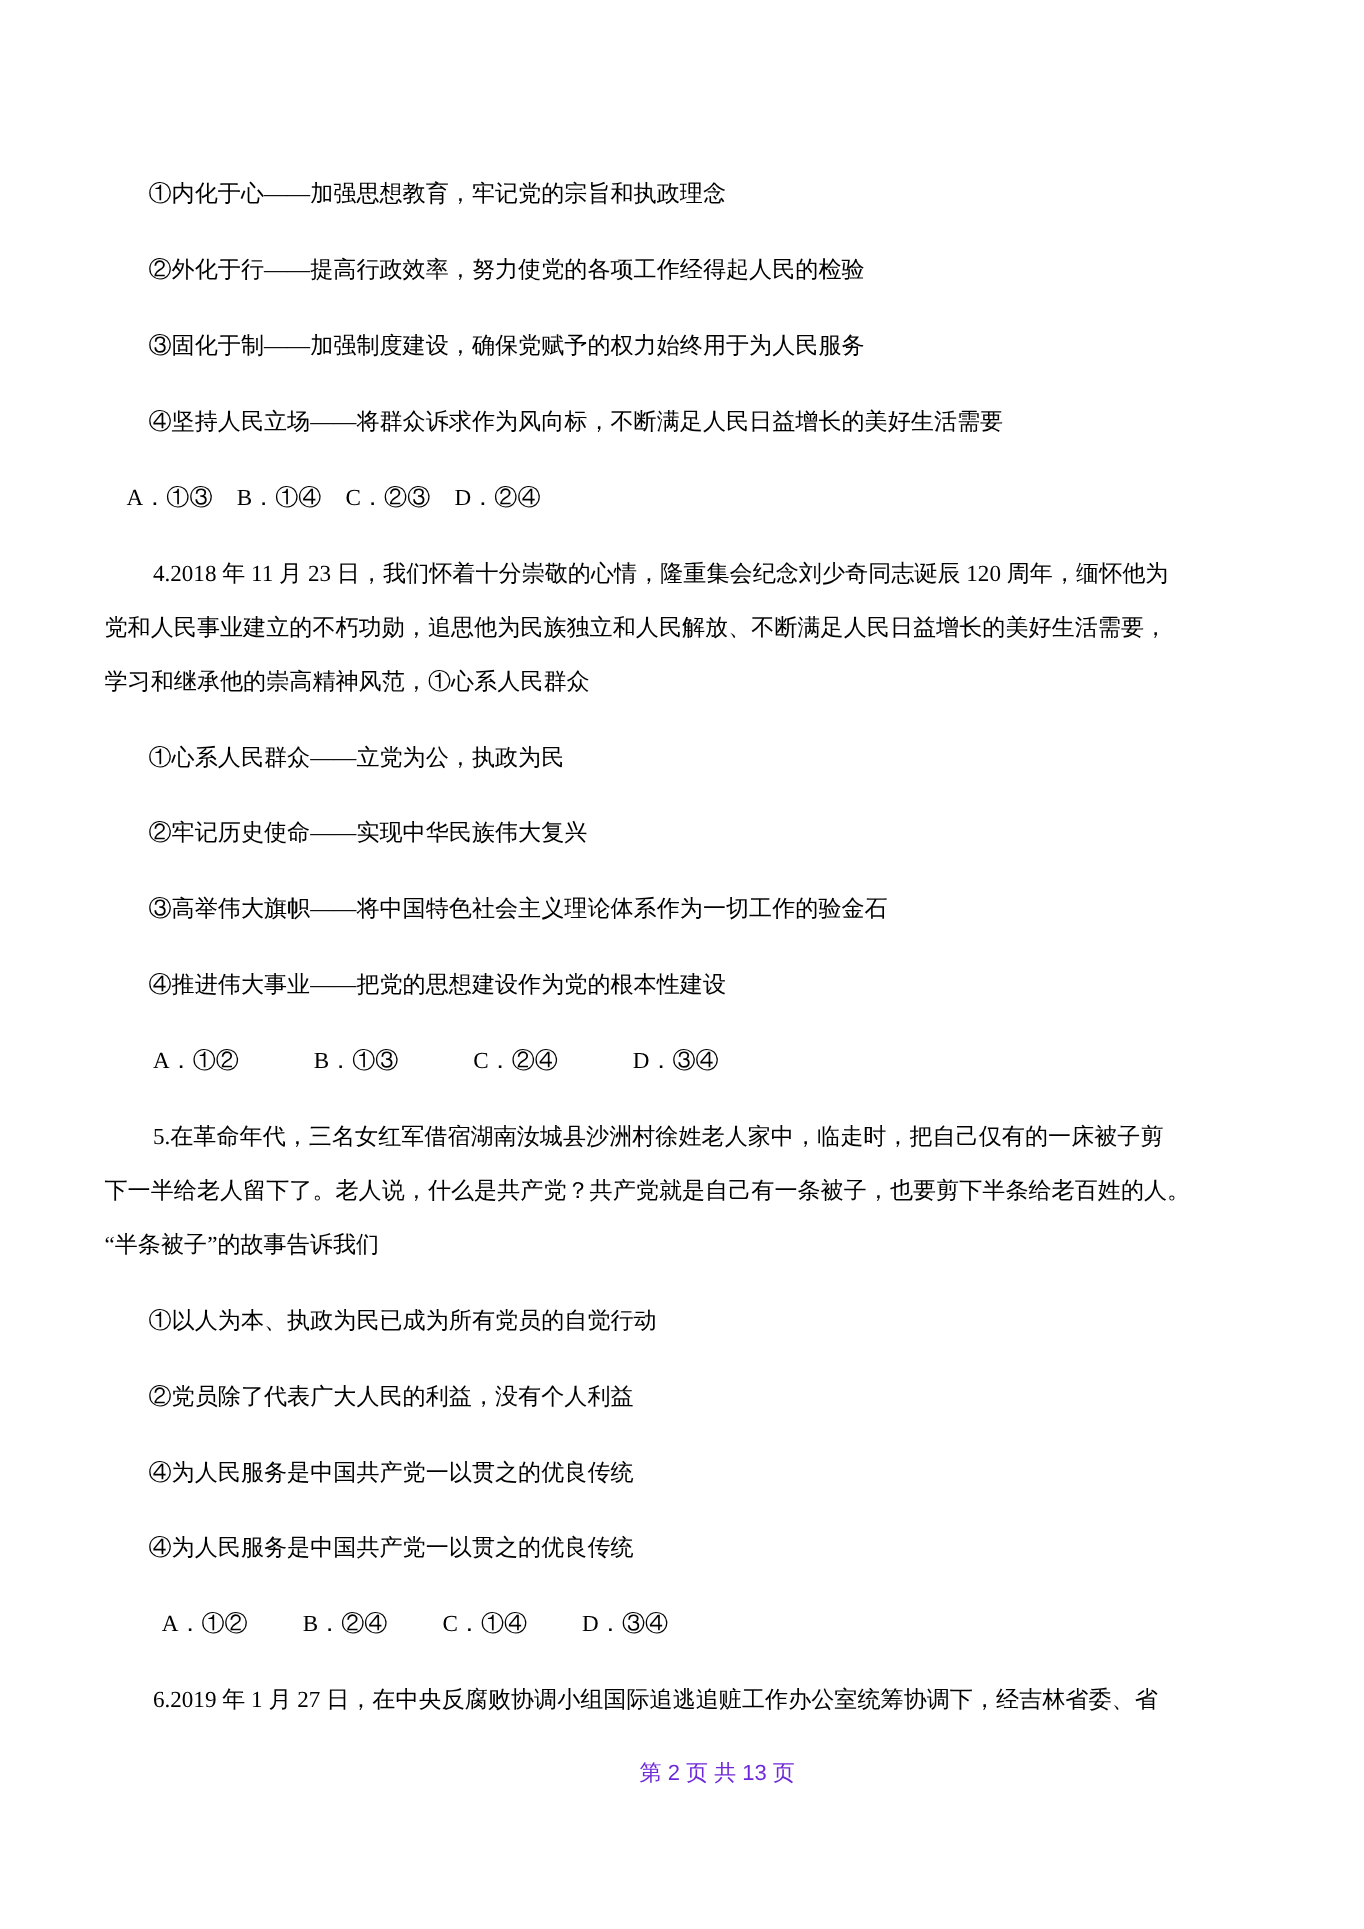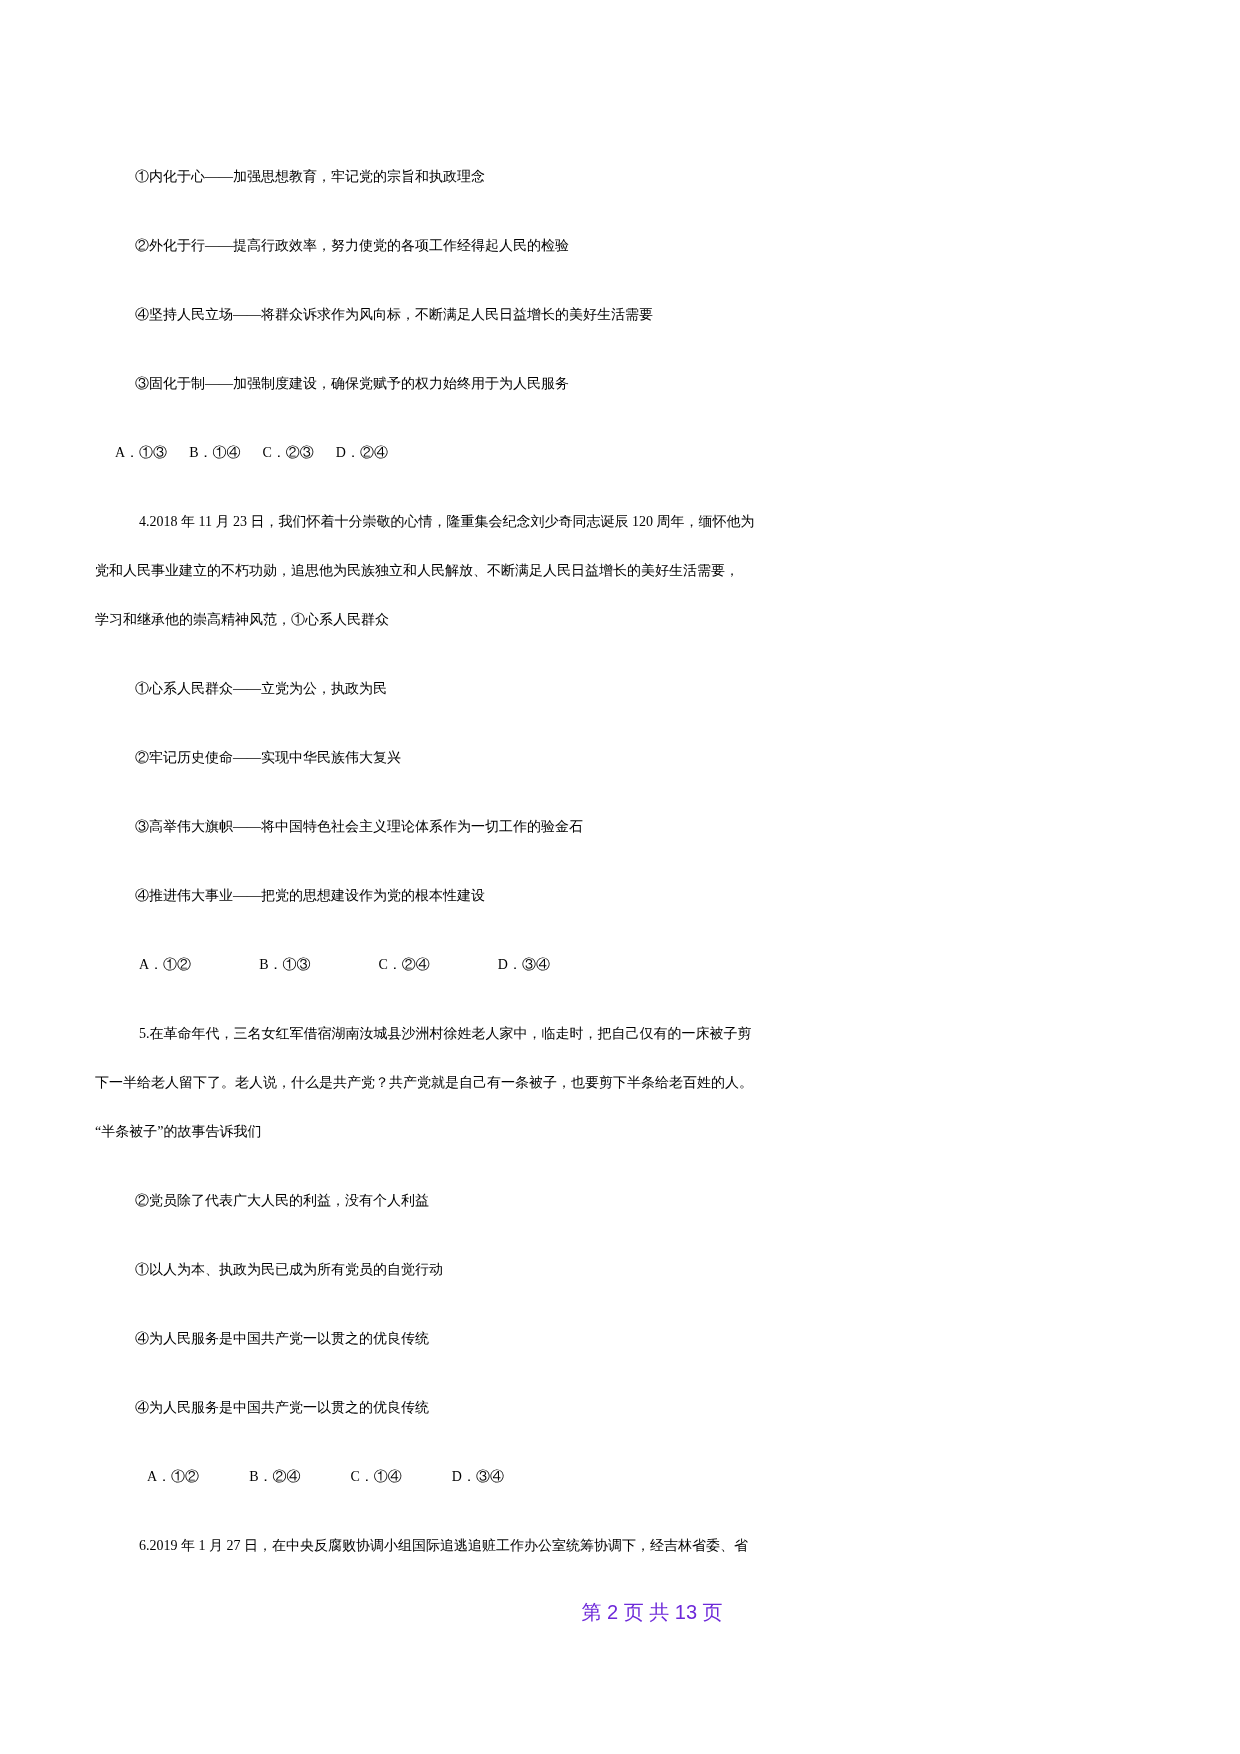--- a/index.html
+++ b/index.html
@@ -17,21 +17,21 @@
     overflow: hidden;
   }
   .content {
     position: absolute;
     left: 95px;
     top: 152px;
     width: 1050px;
     overflow: hidden;
   }
   .line {
-    font-size: 14px;
+    font-size: 21px;
     line-height: 49px;
     white-space: nowrap;
   }
   .indent {
     padding-left: 44px;
   }
   .item {
     padding-left: 40px;
   }
   .gap {
@@ -58,22 +58,22 @@
 </style>
 </head>
 <body>
 
 <div class="page">
   <div class="content">
 
     <section>
       <div class="line item gap">①内化于心——加强思想教育，牢记党的宗旨和执政理念</div>
       <div class="line item gap">②外化于行——提高行政效率，努力使党的各项工作经得起人民的检验</div>
+      <div class="line item gap">③固化于制——加强制度建设，确保党赋予的权力始终用于为人民服务</div>
       <div class="line item gap">④坚持人民立场——将群众诉求作为风向标，不断满足人民日益增长的美好生活需要</div>
-      <div class="line item gap">③固化于制——加强制度建设，确保党赋予的权力始终用于为人民服务</div>
       <div class="line options opt-q3 gap">
         <span>A．①③</span>
         <span>B．①④</span>
         <span>C．②③</span>
         <span>D．②④</span>
       </div>
     </section>
 
     <section>
       <div class="line indent">4.2018 年 11 月 23 日，我们怀着十分崇敬的心情，隆重集会纪念刘少奇同志诞辰 120 周年，缅怀他为</div>
@@ -88,22 +88,22 @@
         <span>B．①③</span>
         <span>C．②④</span>
         <span>D．③④</span>
       </div>
     </section>
 
     <section>
       <div class="line indent">5.在革命年代，三名女红军借宿湖南汝城县沙洲村徐姓老人家中，临走时，把自己仅有的一床被子剪</div>
       <div class="line">下一半给老人留下了。老人说，什么是共产党？共产党就是自己有一条被子，也要剪下半条给老百姓的人。</div>
       <div class="line gap">“半条被子”的故事告诉我们</div>
+      <div class="line item gap">①以人为本、执政为民已成为所有党员的自觉行动</div>
       <div class="line item gap">②党员除了代表广大人民的利益，没有个人利益</div>
-      <div class="line item gap">①以人为本、执政为民已成为所有党员的自觉行动</div>
       <div class="line item gap">④为人民服务是中国共产党一以贯之的优良传统</div>
       <div class="line item gap">④为人民服务是中国共产党一以贯之的优良传统</div>
       <div class="line options opt-q5 gap">
         <span>A．①②</span>
         <span>B．②④</span>
         <span>C．①④</span>
         <span>D．③④</span>
       </div>
     </section>
 

